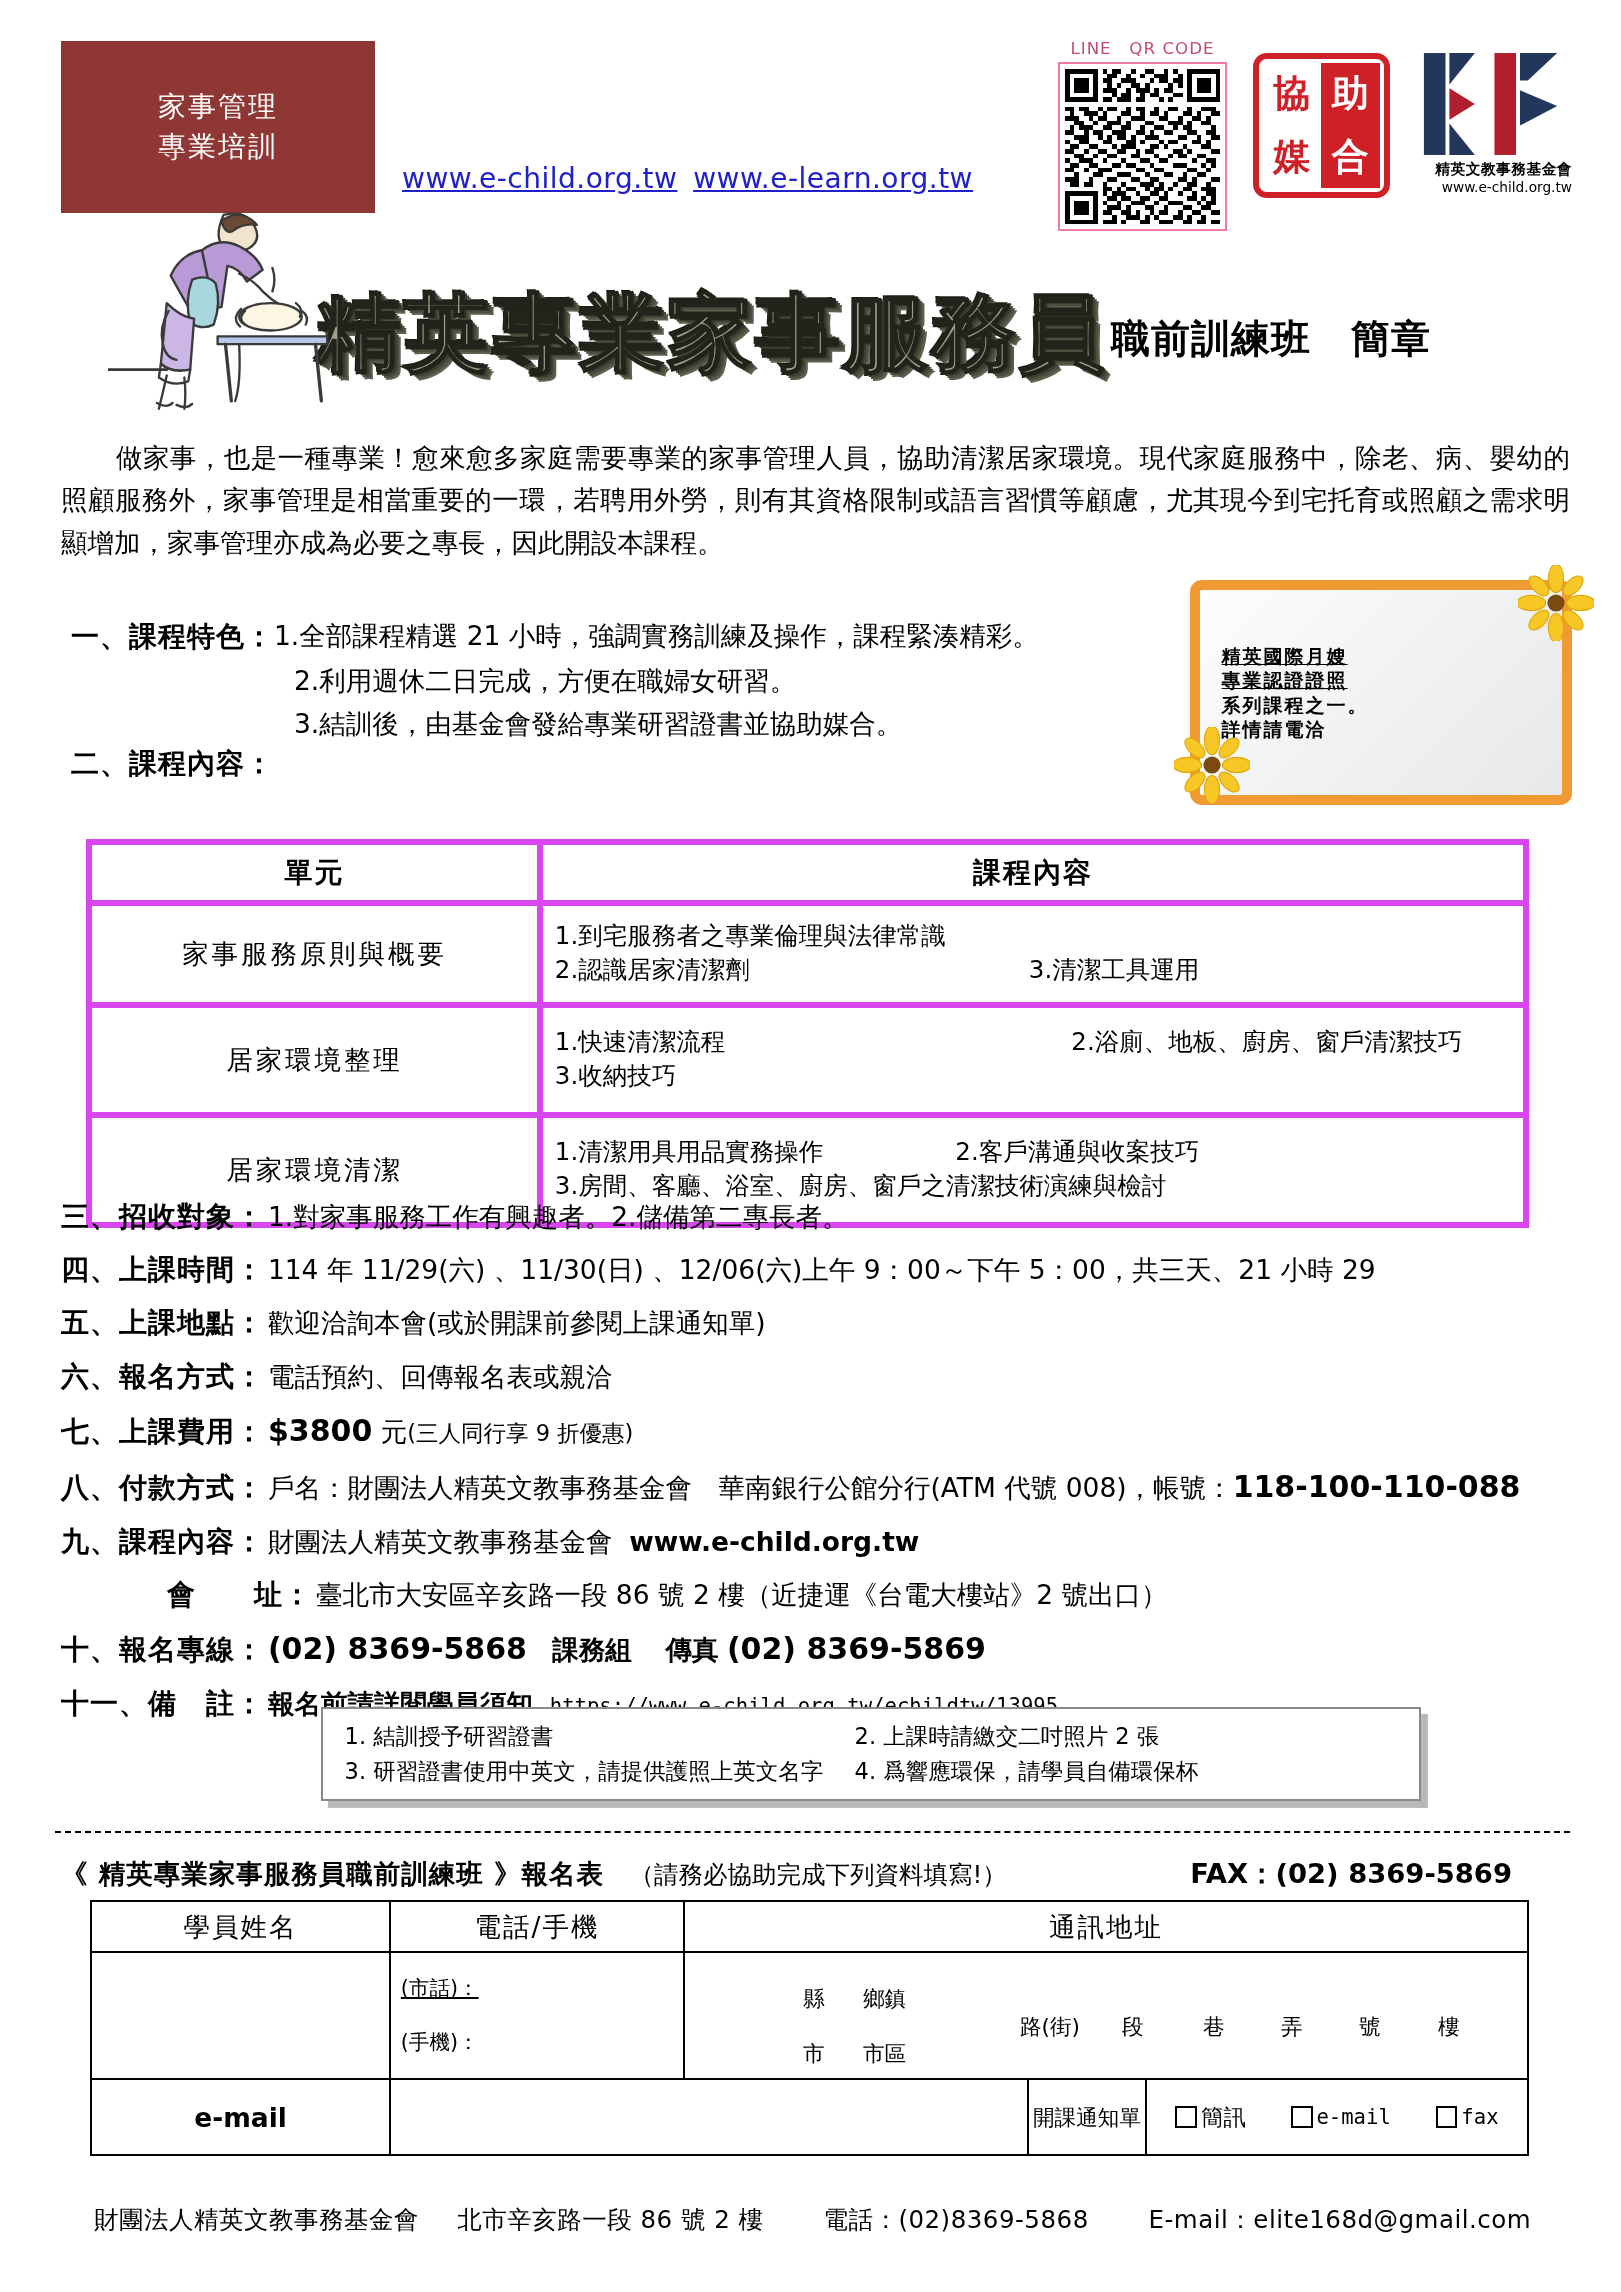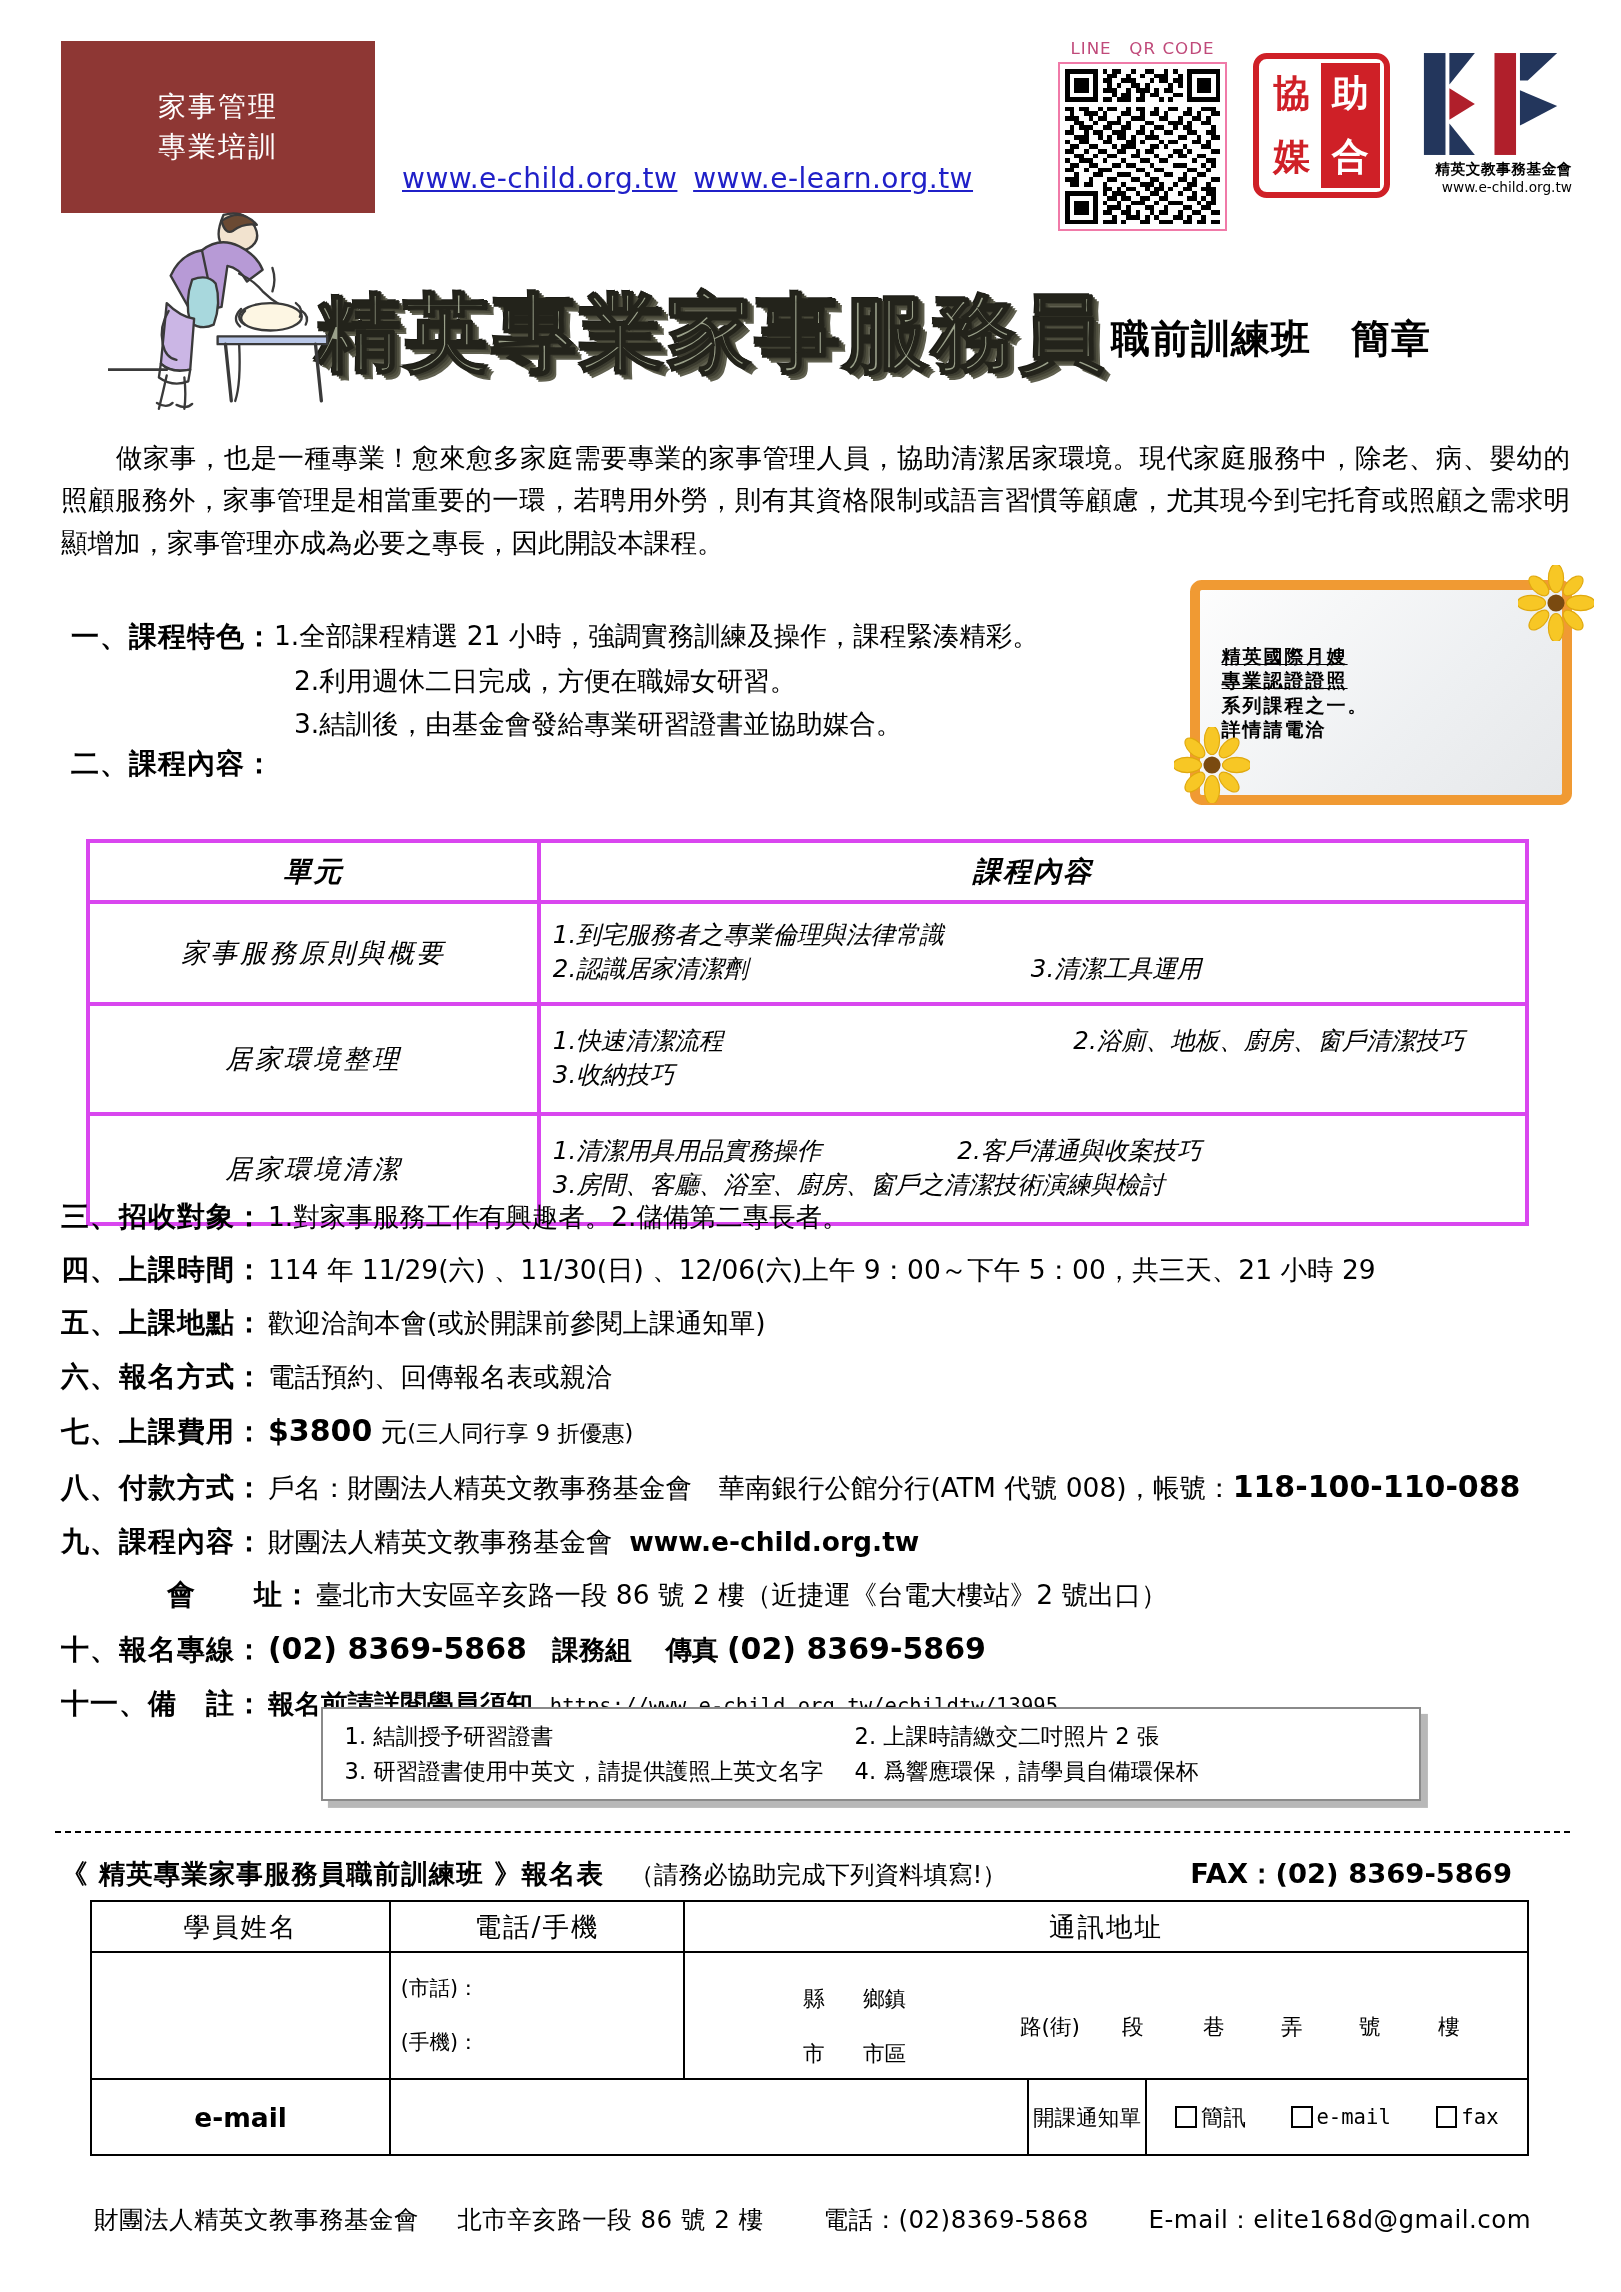--- a/index.html
+++ b/index.html
@@ -105,21 +105,21 @@
   .badge .u { text-decoration:underline; }
   .flower { position:absolute; width:76px; height:76px; z-index:6; }
   .flower.tr { right:27.4px; top:565px; }
   .flower.bl { left:1174px; top:727px; }
 
   
   .course-table {
     position:absolute; left:86px; top:839px; width:1443px;
     border-collapse:collapse; z-index:2;
   }
-  .course-table td, .course-table th { border:4px solid #d946ef; padding:0;font-style:italic; }
+  .course-table td, .course-table th { border:6px solid #d946ef; padding:0; }
   .course-table thead th {
     height:61px; font-size:28px; font-weight:bold; letter-spacing:2px;
     font-family:"DejaVu Serif","Liberation Serif",serif;
   }
   .col-unit { width:451px; }
   .ct-unit {
     text-align:center; font-size:26.5px; letter-spacing:2.9px;
     font-family:"DejaVu Serif","Liberation Serif",serif;
   }
   .ct-body { padding:7.8px 9.8px 9.8px 11.8px !important; font-size:24.5px; line-height:1.38; }
@@ -167,21 +167,21 @@
 
   .form-table {
     position:absolute; left:90px; top:1900px; width:1439px;
     border-collapse:collapse; z-index:2;
   }
   .form-table td { border:2px solid #000; padding:0; vertical-align:middle; }
   .fh-cell { height:51px; text-align:center; font-size:26.5px; letter-spacing:2px; }
   .col-n { width:299px; }
   .col-p { width:294px; }
   .cell-phone { padding:5.9px 0 5.9px 9.8px !important; font-size:20.6px; line-height:1; }
-  .cell-phone .p1 { margin-bottom:33px; }
+  .cell-phone .p1 { margin-bottom:33px;text-decoration:underline; }
   .addr-cell { position:relative; height:127px; }
   .a-grid { position:relative; width:100%; height:100%; font-size:21.6px; }
   .a-grid span { position:absolute; white-space:nowrap; }
   .email-cell { height:76px; text-align:center; font-size:26.5px; font-weight:bold; }
   .notice-cell { width:118px; text-align:center; font-size:21.6px; letter-spacing:0px; padding:0 2.9px !important;}
   .chk-cell { width:382px; padding:0 5.9px !important; }
   .chk-row { display:flex; align-items:center; justify-content:space-around; font-size:22.5px; }
   .chk { display:inline-flex; align-items:center; gap:3.9px; white-space:nowrap; }
   .box { display:inline-block; width:21.6px; height:21.6px; border:2px solid #000; }
   .mono { font-family:"DejaVu Sans Mono","Liberation Mono",monospace; font-size:20.6px; }

